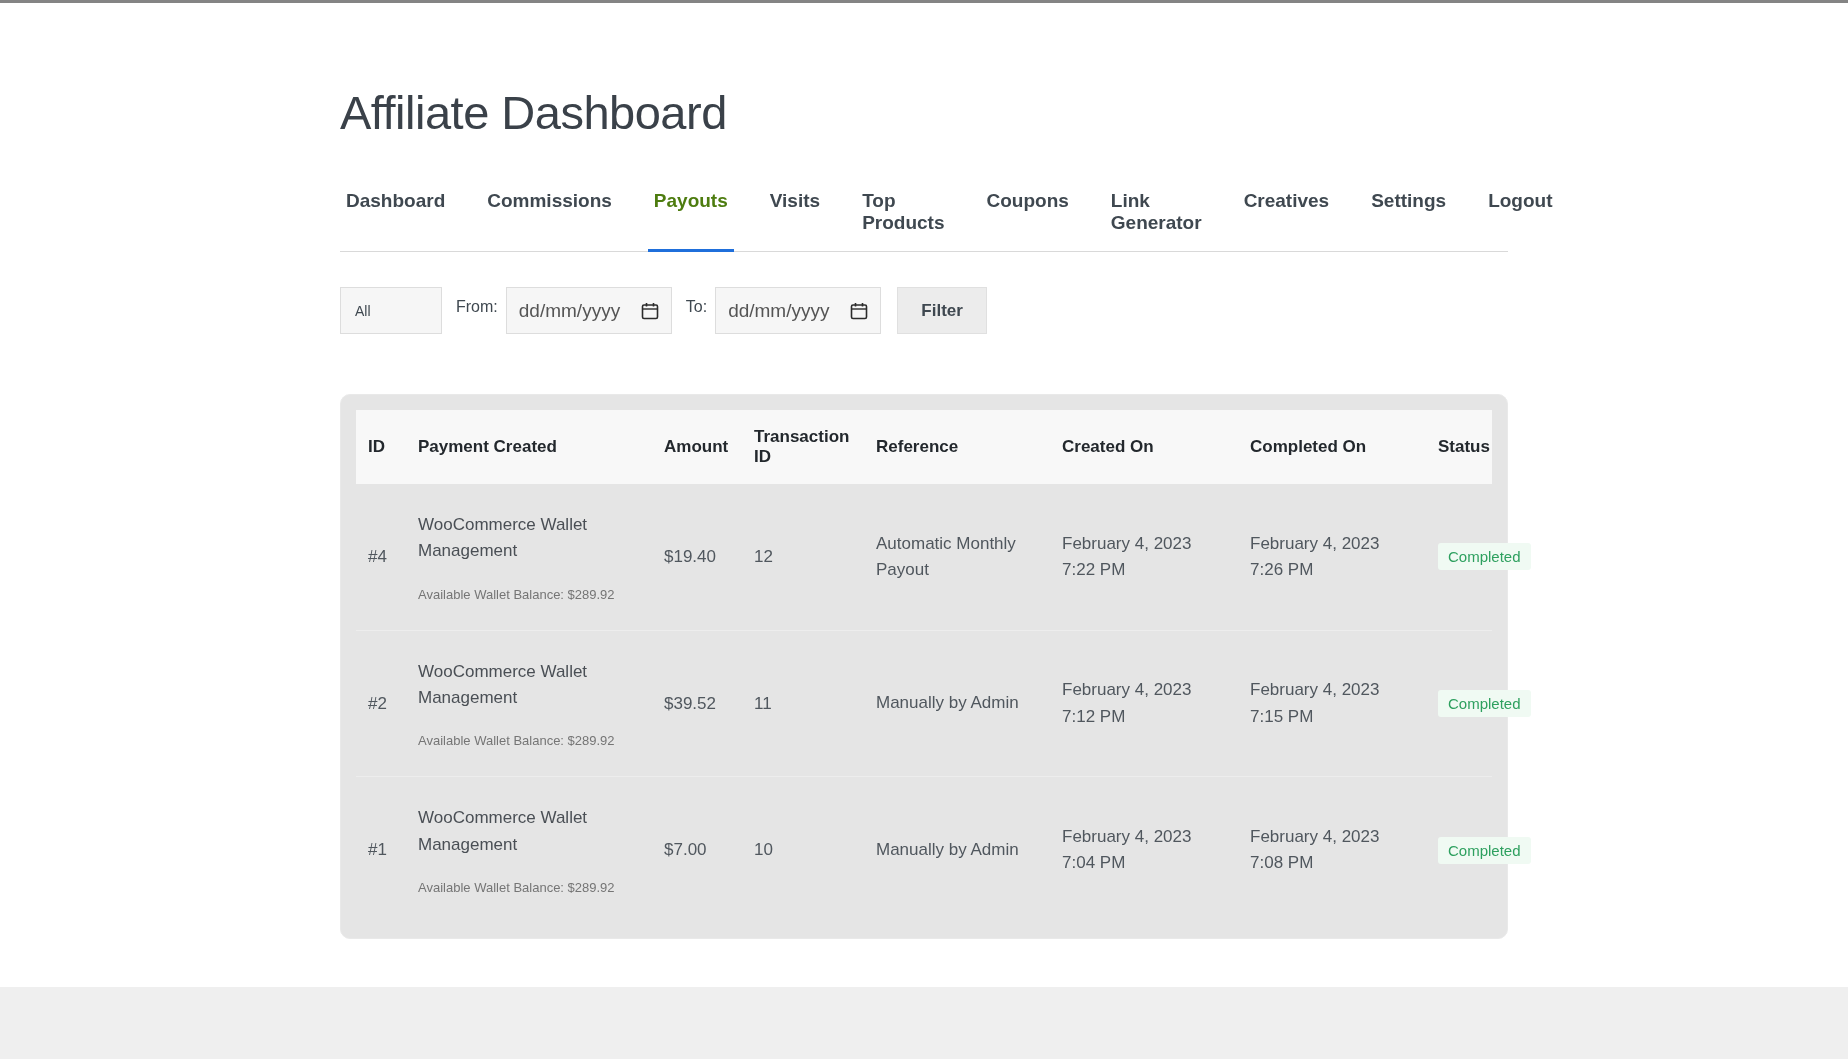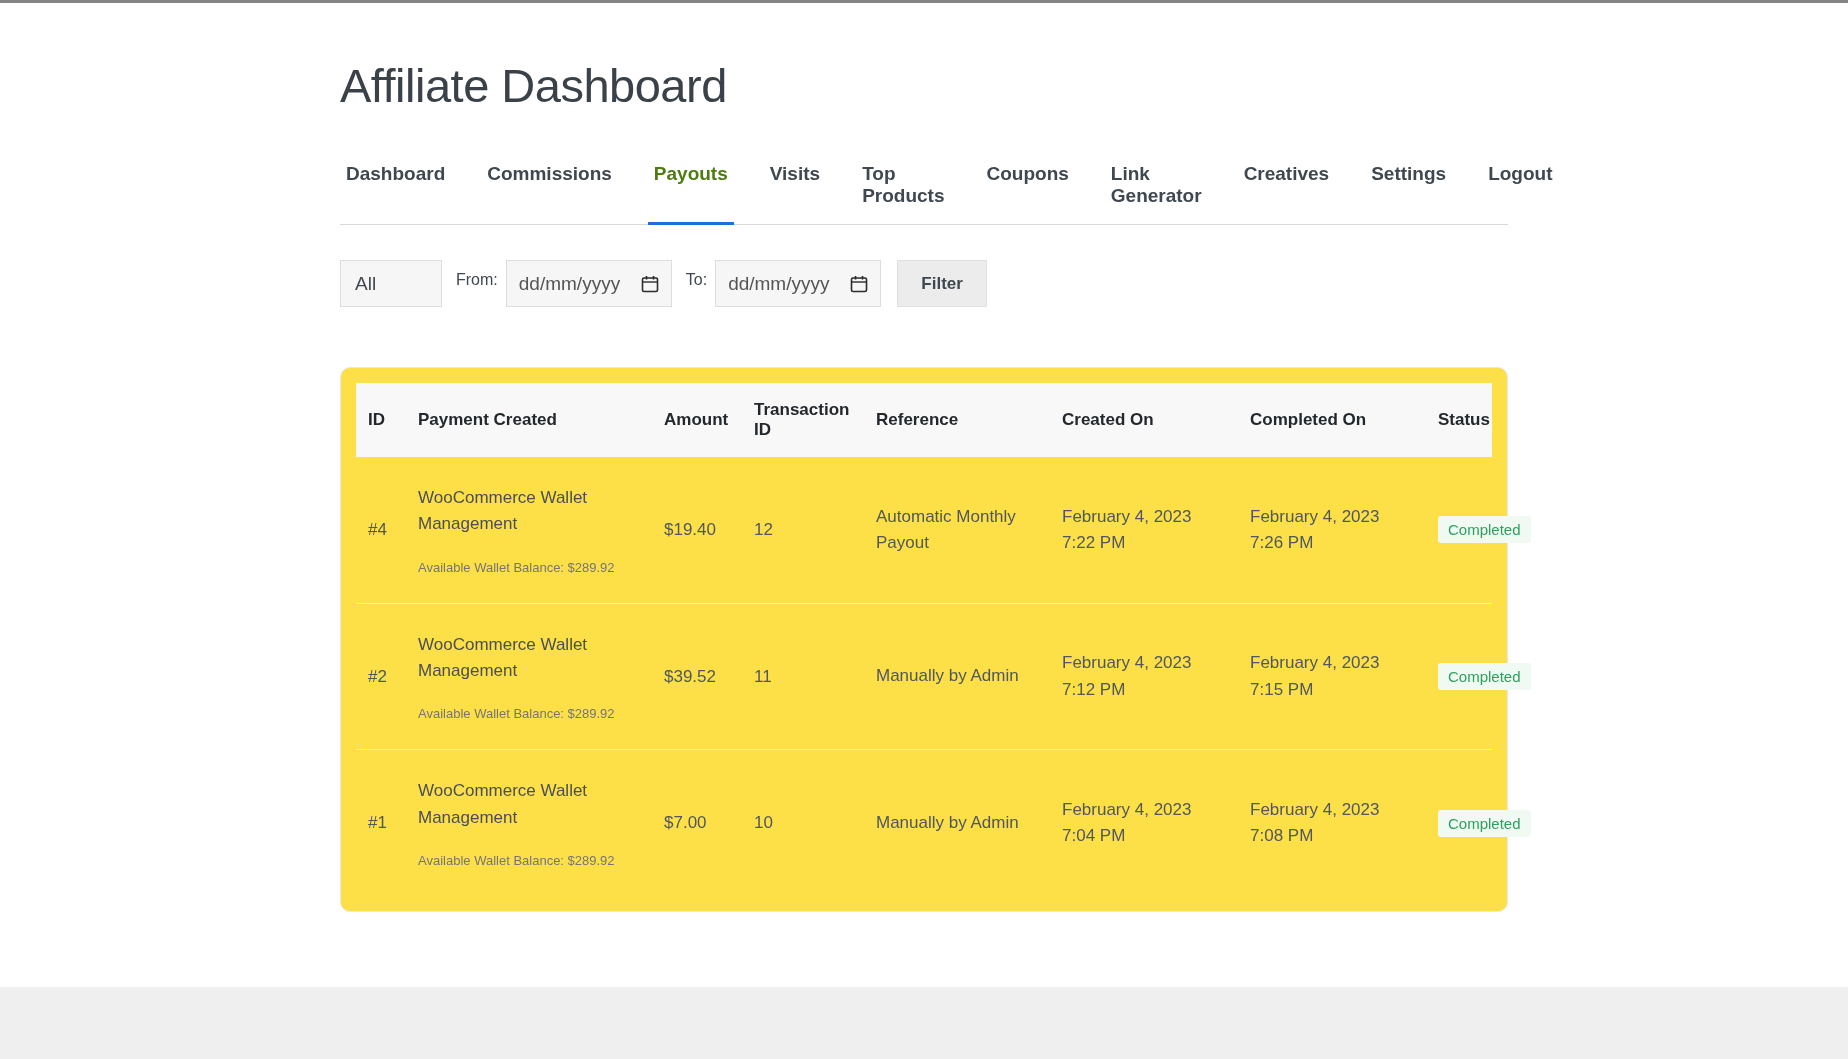--- a/index.html
+++ b/index.html
@@ -9,21 +9,21 @@
     background: #ffffff;
     color: #50575e;
     display: flex;
     flex-direction: column;
   }
   .top-strip { height: 3px; background: #848484; width: 100%; }
   .main { flex: 1 1 auto; }
   .wrap { width: 1168px; margin: 0 auto; }
 
   h1.page-title {
-    margin-top: 55px;
+    margin-top: 82px;
     font-size: 47px;
     font-weight: 300;
     color: #3a4149;
     letter-spacing: -0.5px;
   }
 
   .nav-tabs {
     margin-top: 50px;
     display: flex;
     gap: 30px;
@@ -44,21 +44,21 @@
     margin-top: 35px;
     display: flex;
     align-items: center;
   }
   .status-select {
     width: 102px; height: 47px;
     background: #f6f6f6;
     border: 1px solid #ddd;
     display: flex; align-items: center;
     padding: 0 14px;
-    font-size: 19px; color: #3f4850;
+    font-size: 14px; color: #3f4850;
     cursor: pointer;
   }
   .filter-label { font-size: 16px; color: #3f4850; margin: 0 8px 8px 14px; }
   .date-field {
     width: 166px; height: 47px;
     background: #f6f6f6;
     border: 1px solid #ddd;
     display: flex; align-items: center; justify-content: space-between;
     padding: 0 12px;
     font-size: 19px; color: #555;
@@ -73,21 +73,21 @@
     font-family: "Liberation Sans", sans-serif;
     font-size: 17px; font-weight: 700; color: #3f4850;
     cursor: pointer;
   }
 
   .card {
     margin-top: 60px;
     border: 1px solid #e9e9e9;
     border-radius: 10px;
     padding: 15px;
-    background: #fde047;
+    background: #e5e5e5;
   }
   table.payouts {
     width: 100%;
     border-collapse: collapse;
     table-layout: fixed;
   }
   .payouts th {
     background: #f8f8f8;
     text-align: left;
     font-size: 17px;

